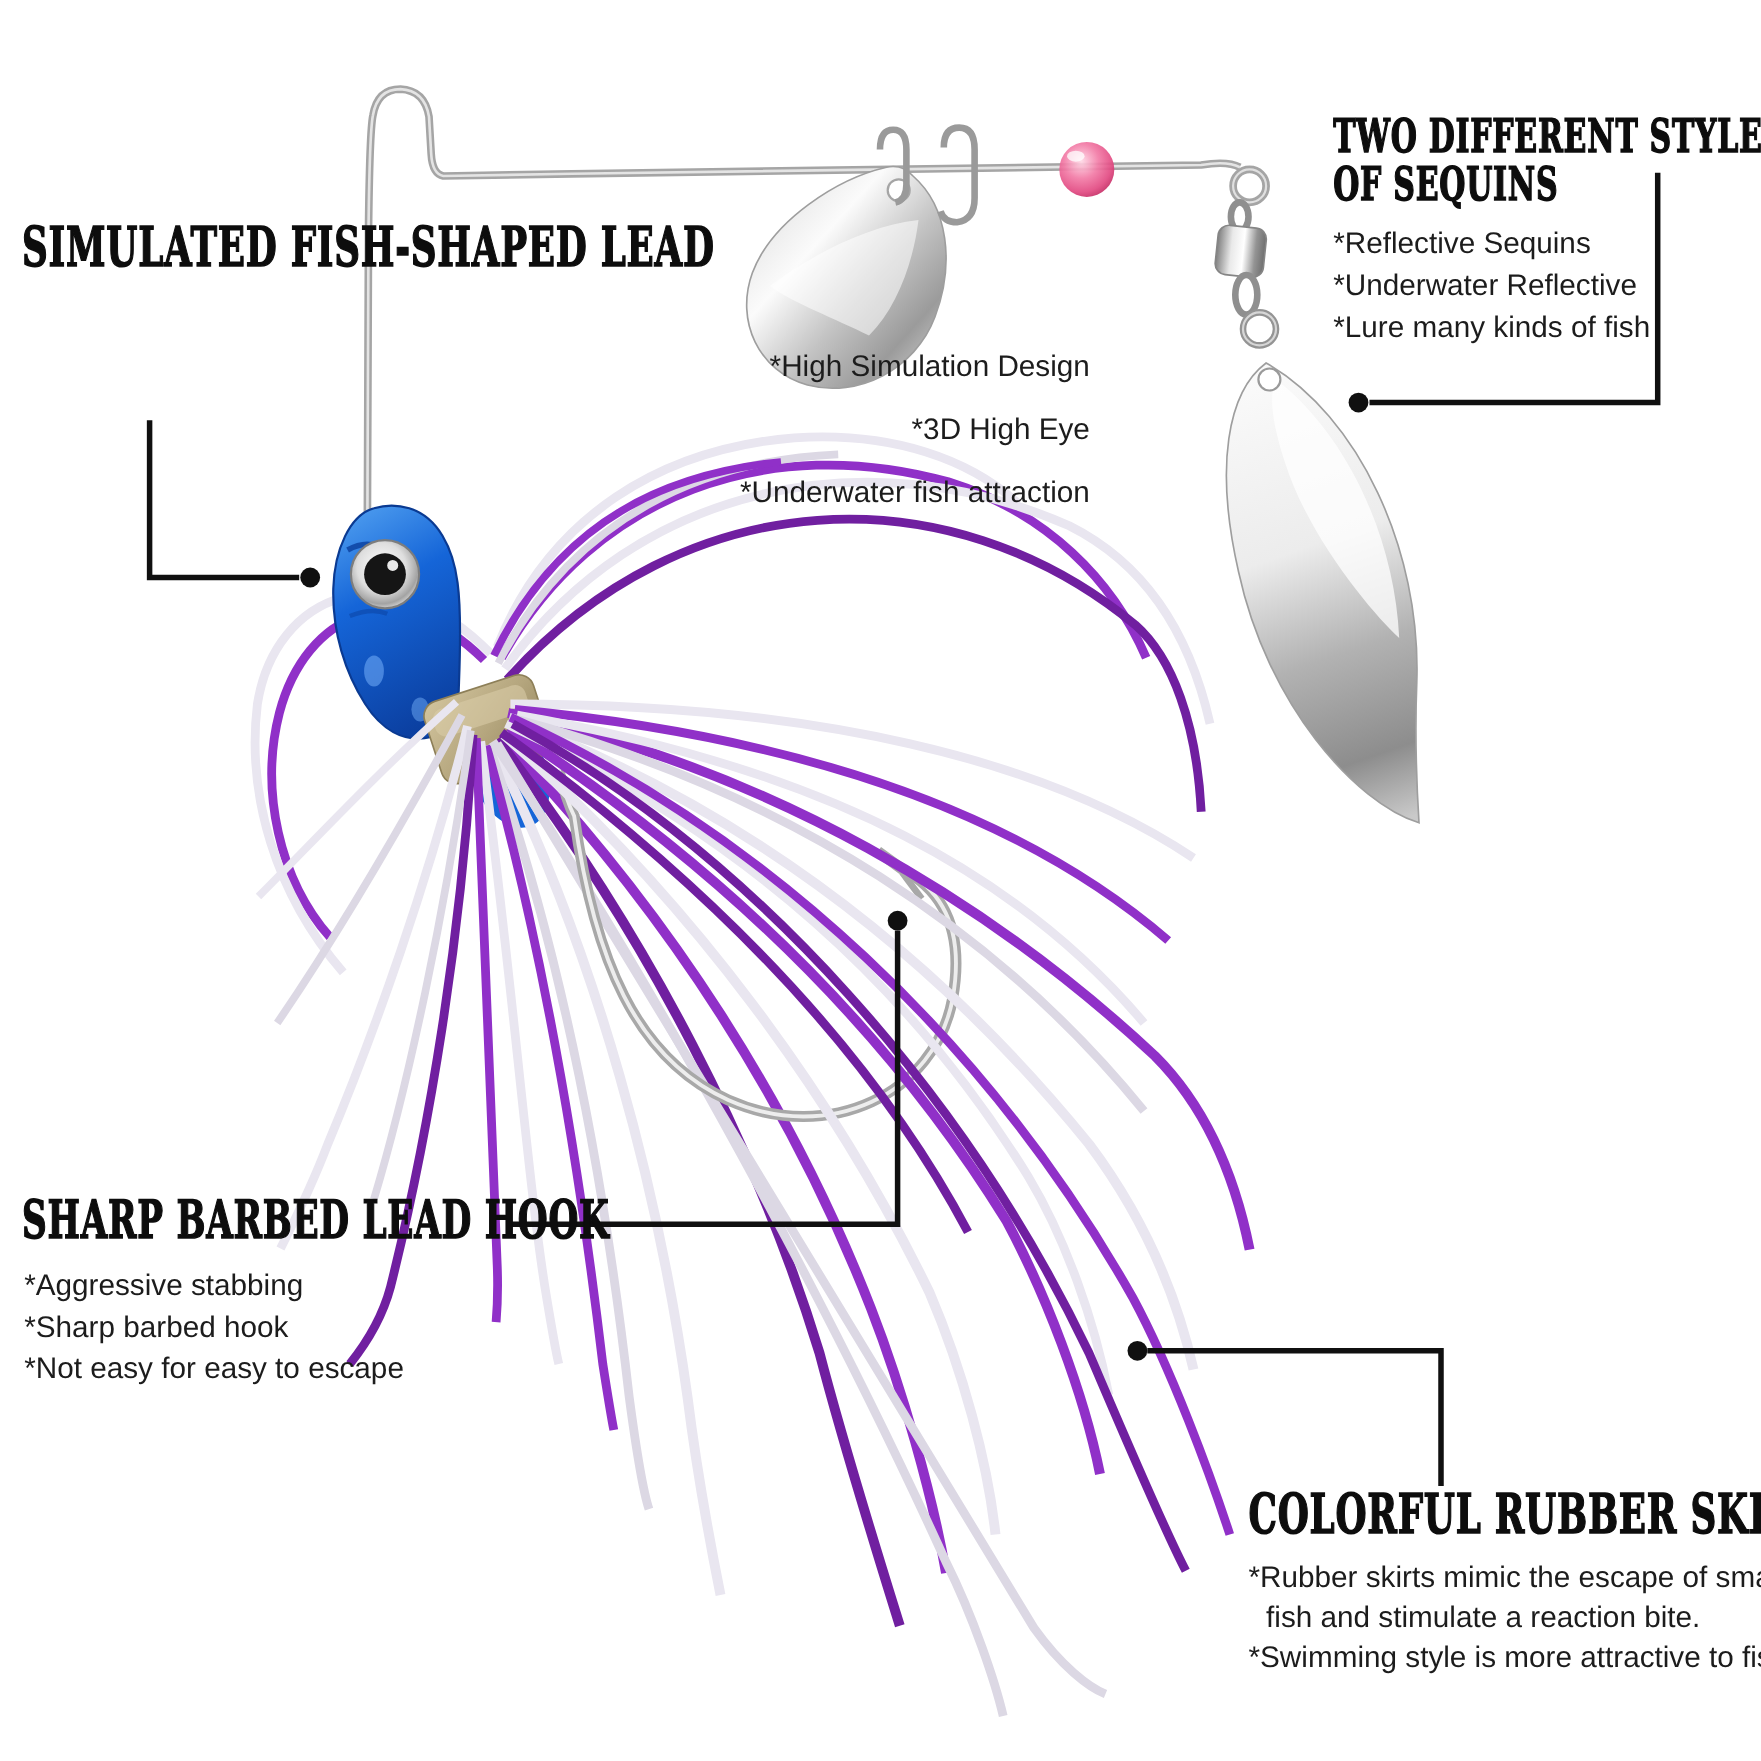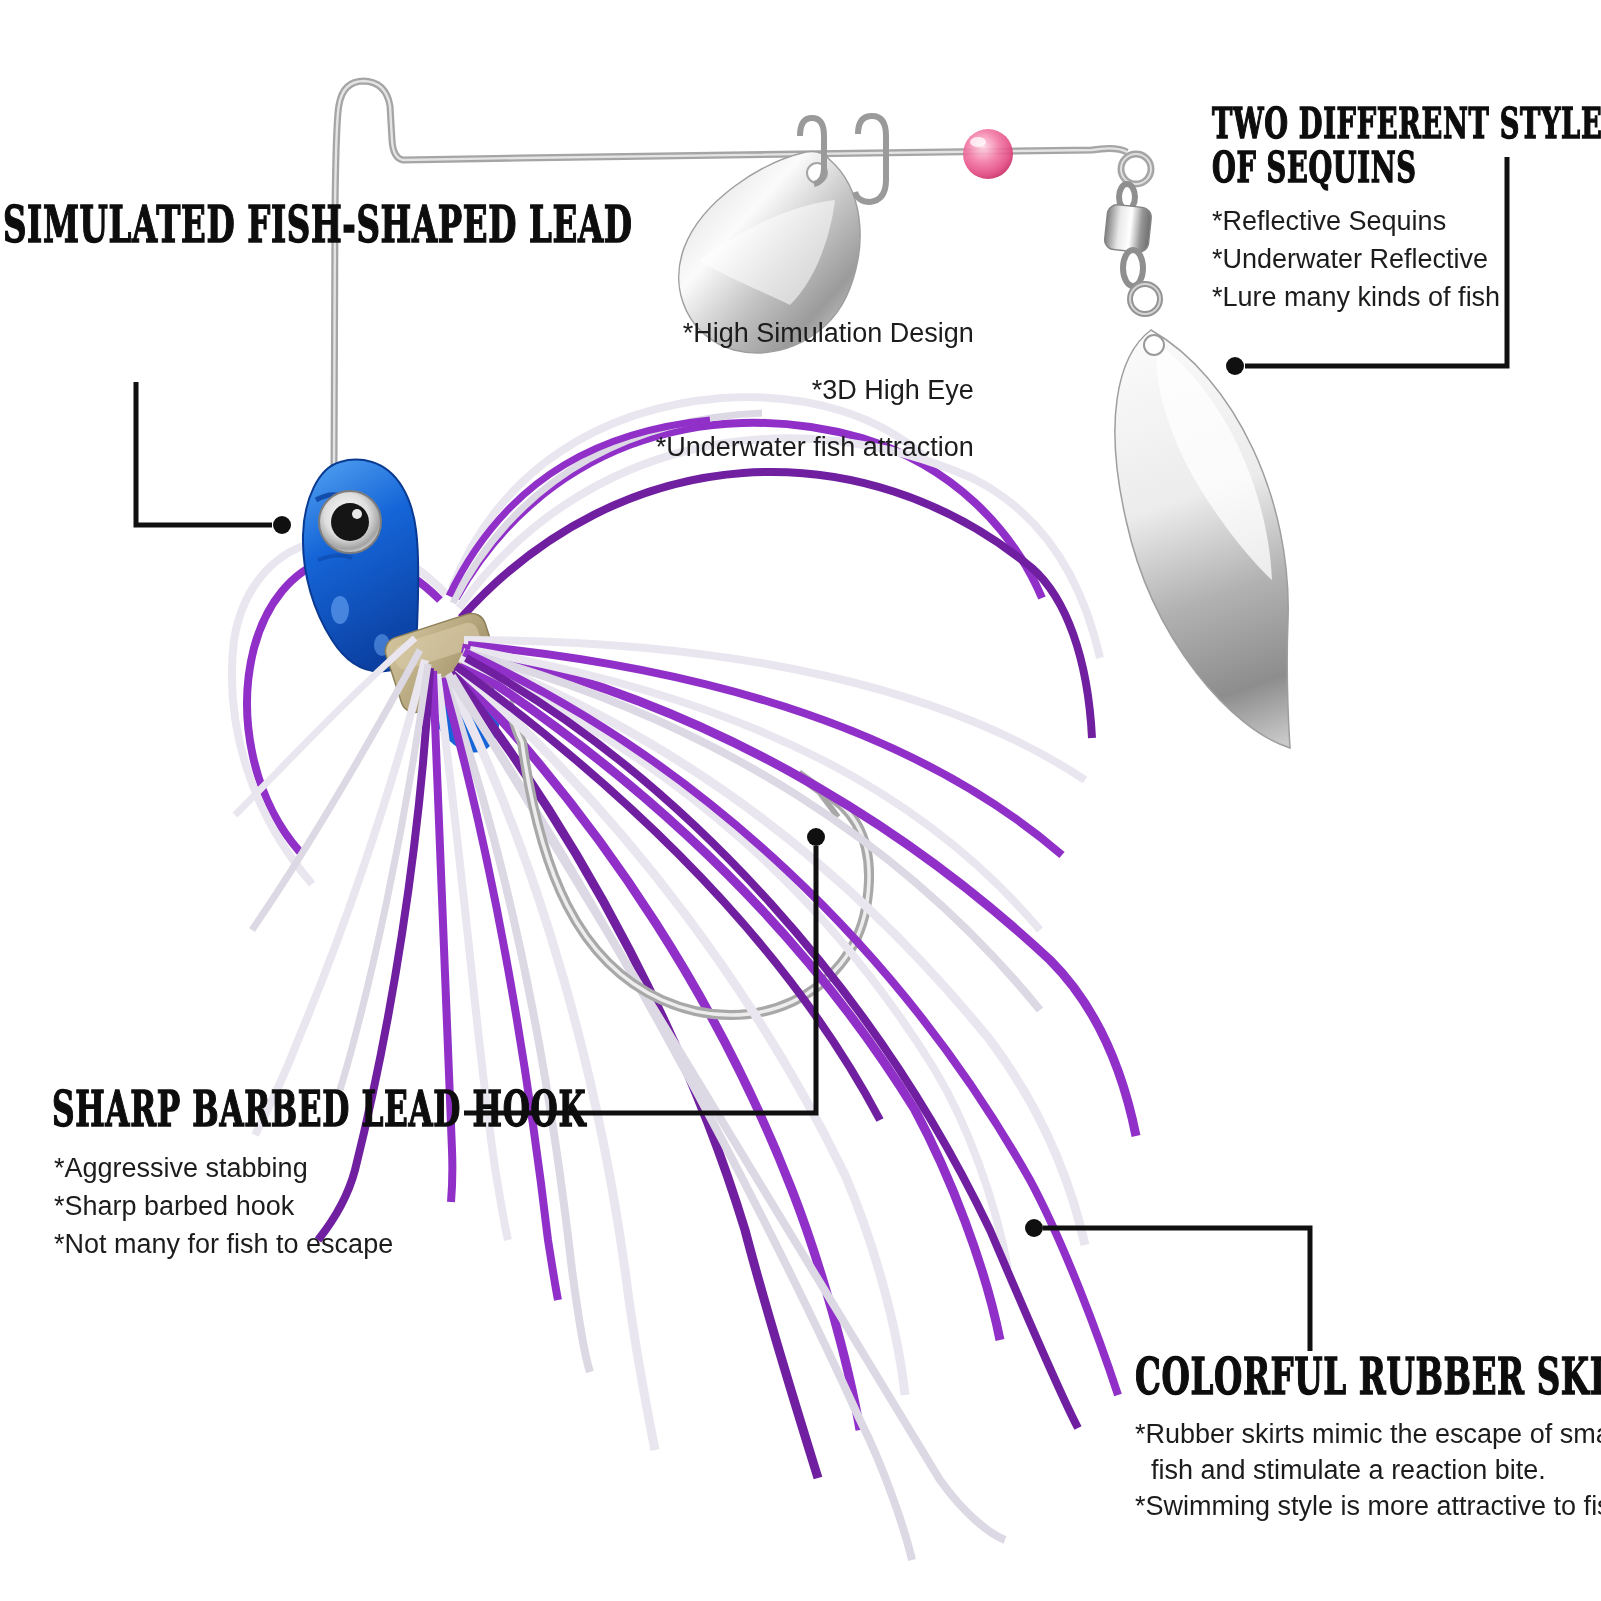--- a/index.html
+++ b/index.html
@@ -205,47 +205,47 @@
       <path d="M464 1113 L816 1113 L816 846"></path>
       <circle cx="816" cy="837" r="9" fill="#101010" stroke="none"></circle>
     </g>
     <g>
       <path d="M1043 1228 L1310 1228 L1310 1351"></path>
       <circle cx="1034" cy="1228" r="9" fill="#101010" stroke="none"></circle>
     </g>
   </g>
 </svg>
 
-<div class="callout" style="left:3px;top:200px;">
+<div class="callout" style="left:20px;top:200px;">
   <div class="title t1">SIMULATED FISH-SHAPED LEAD</div>
   <div class="bullets b-lead" style="left:2px;top:55px;position:relative;">
     <div>*High Simulation Design</div>
     <div>*3D High Eye</div>
     <div>*Underwater fish attraction</div>
   </div>
 </div>
 
 <div class="callout" style="left:1212px;top:102px;">
   <div class="title t2">
     <div>TWO DIFFERENT STYLES</div>
     <div>OF SEQUINS</div>
   </div>
   <div class="bullets b-std" style="left:0px;top:12px;position:relative;">
     <div>*Reflective Sequins</div>
     <div>*Underwater Reflective</div>
     <div>*Lure many kinds of fish</div>
   </div>
 </div>
 
-<div class="callout" style="left:20px;top:1085px;margin-left:32px;">
+<div class="callout" style="left:20px;top:1085px;">
   <div class="title t3">SHARP BARBED LEAD HOOK</div>
   <div class="bullets b-std" style="left:2px;top:16px;position:relative;">
     <div>*Aggressive stabbing</div>
     <div>*Sharp barbed hook</div>
-    <div>*Not many for fish to escape</div>
+    <div>*Not easy for easy to escape</div>
   </div>
 </div>
 
 <div class="callout" style="left:1135px;top:1352px;">
   <div class="title t4">COLORFUL RUBBER SKIRTS</div>
   <div class="bullets b-skirt" style="left:0px;top:14px;position:relative;">
     <div>*Rubber skirts mimic the escape of small</div>
     <div class="cont">fish and stimulate a reaction bite.</div>
     <div>*Swimming style is more attractive to fish</div>
   </div>

